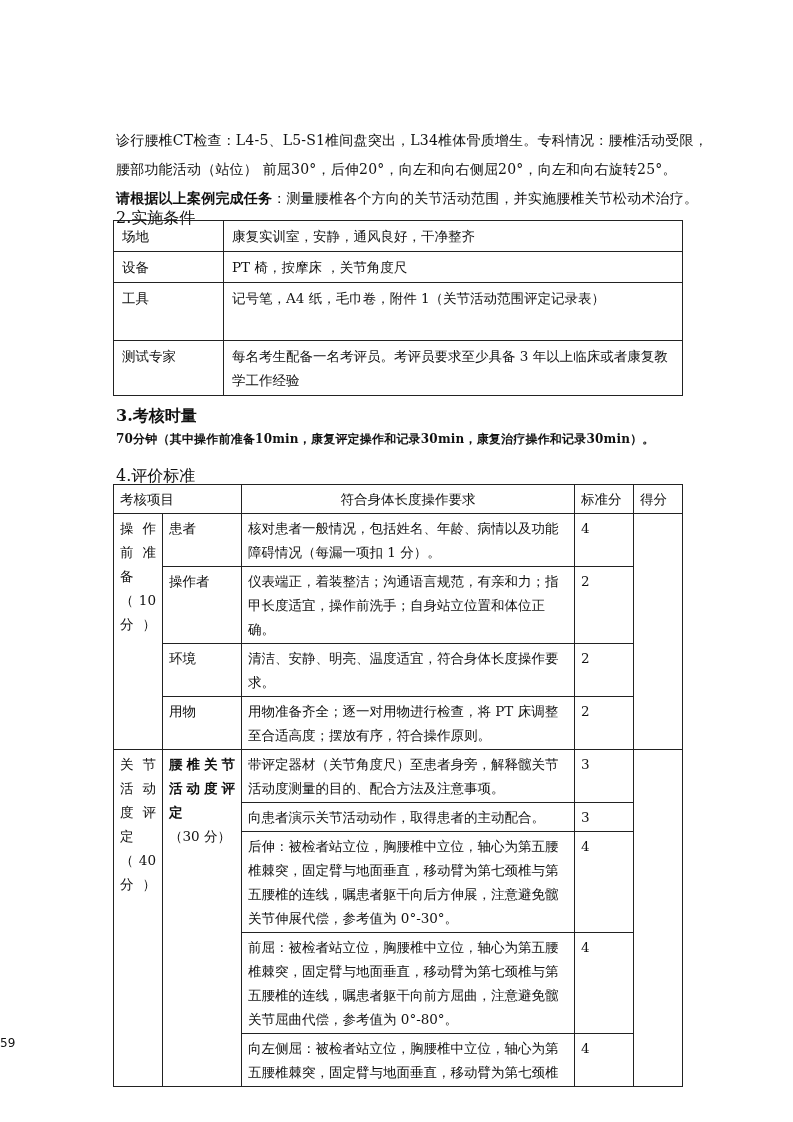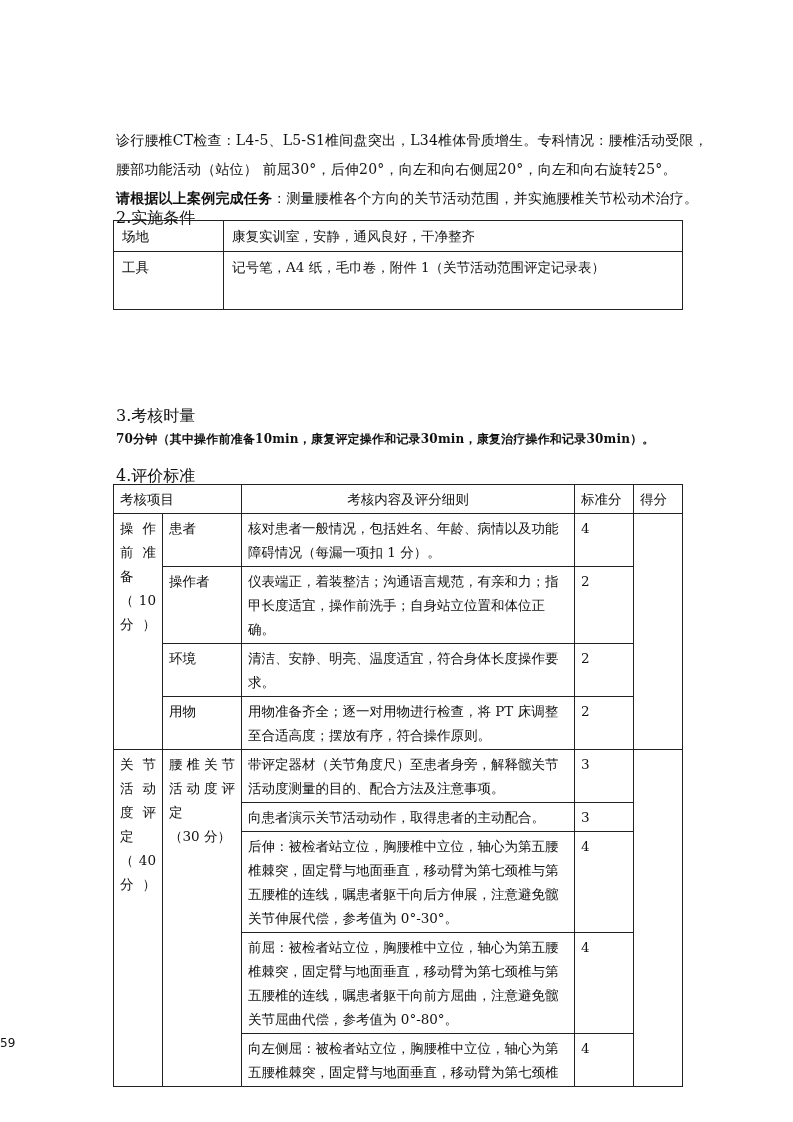--- a/index.html
+++ b/index.html
@@ -36,36 +36,44 @@
   <div class="heading" style="top:197px;"></div>
 
   <div class="heading" style="top:200px;">2.实施条件</div>
 
   <table id="t1">
     <tbody>
         <tr>
       <td class="c1">场地</td>
       <td>康复实训室，安静，通风良好，干净整齐</td>
     </tr>
+    <tr>
+      <td class="c1">设备</td>
+      <td>PT 椅，按摩床 ，关节角度尺</td>
+    </tr>
     <tr style="height:58px;">
       <td class="c1">工具</td>
       <td>记号笔，A4 纸，毛巾卷，附件 1（关节活动范围评定记录表）</td>
     </tr>
+    <tr>
+      <td class="c1">测试专家</td>
+      <td>每名考生配备一名考评员。考评员要求至少具备 3 年以上临床或者康复教学工作经验</td>
+    </tr>
   </tbody>
     </table>
 
-  <div class="heading" style="top:398px;">3.考核时量</div>
+  <div class="heading" style="top:398px;font-weight:bold;">3.考核时量</div>
   <div class="para bold" style="top:430px; font-size:12px;">70分钟（其中操作前准备10min，康复评定操作和记录30min，康复治疗操作和记录30min）。</div>
   <div class="heading" style="top:458px;">4.评价标准</div>
 
   <table id="t2">
     <tbody>
         <tr>
       <td colspan="2">考核项目</td>
-      <td class="center">考核内容及评分细则</td>
+      <td class="center">符合身体长度操作要求</td>
       <td class="score">标准分</td>
       <td class="got">得分</td>
     </tr>
 
     <tr>
       <td rowspan="4" class="cat">操作前准备（10分）</td>
       <td class="sub">患者</td>
       <td>核对患者一般情况，包括姓名、年龄、病情以及功能障碍情况（每漏一项扣 1 分）。</td>
       <td class="score">4</td>
       <td rowspan="4" class="got"></td>
@@ -82,21 +90,21 @@
     </tr>
     <tr>
       <td class="sub">用物</td>
       <td>用物准备齐全；逐一对用物进行检查，将 PT 床调整至合适高度；摆放有序，符合操作原则。</td>
       <td class="score">2</td>
     </tr>
 
     <tr>
       <td rowspan="5" class="cat">关节活动度评定（40分）</td>
       <td rowspan="5" class="sub">
-        <span style="display:block; text-align:justify; text-align-last:left;">腰椎关节活动度评定</span>
+        <span style="display:block; text-align:justify; text-align-last:left;font-weight:bold;">腰椎关节活动度评定</span>
         <span style="display:block;">（30 分）</span>
       </td>
       <td>带评定器材（关节角度尺）至患者身旁，解释髋关节活动度测量的目的、配合方法及注意事项。</td>
       <td class="score">3</td>
       <td rowspan="5" class="got"></td>
     </tr>
     <tr>
       <td>向患者演示关节活动动作，取得患者的主动配合。</td>
       <td class="score">3</td>
     </tr>

